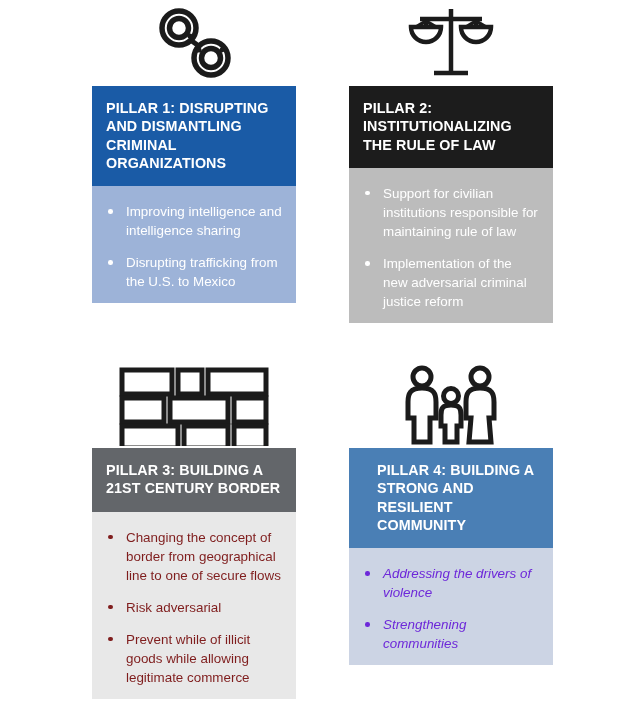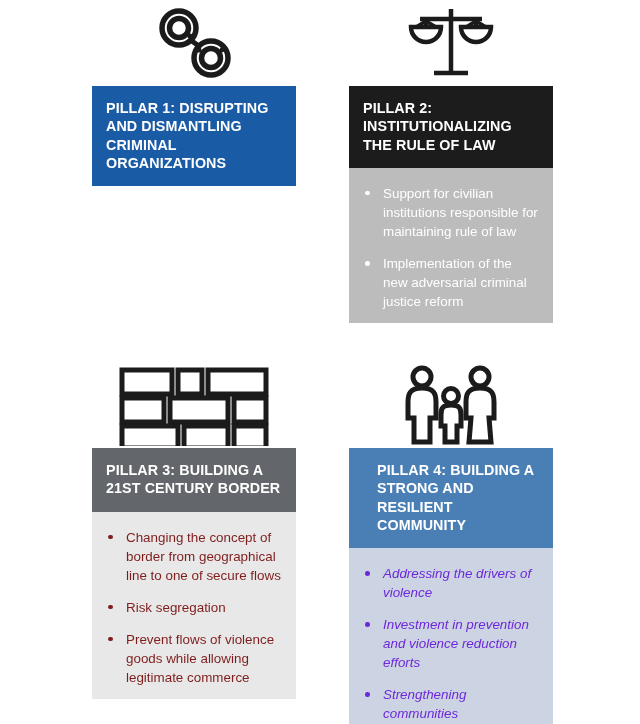--- a/index.html
+++ b/index.html
@@ -106,20 +106,26 @@
           <line x1="39.5" y1="37" x2="48.5" y2="43.5" stroke-width="5"></line>
         </g>
         <g fill="#1b1b1b">
           <circle cx="39" cy="33" r="2.6"></circle>
           <circle cx="48" cy="47" r="2.6"></circle>
           <circle cx="71" cy="47" r="2.4"></circle>
         </g>
       </svg>
     </div>
     <div class="pillar-header">PILLAR 1: DISRUPTING AND DISMANTLING CRIMINAL ORGANIZATIONS</div>
+    <div class="pillar-body">
+      <ul class="bullets">
+        <li><span class="dot"></span><span>Improving intelligence and intelligence sharing</span></li>
+        <li><span class="dot"></span><span>Disrupting trafficking from the U.S. to Mexico</span></li>
+      </ul>
+    </div>
   </div>
 
   <div class="pillar p2 col-right row-top">
     <div class="icon-zone">
       <svg width="90" height="80" viewBox="0 0 90 80" aria-hidden="true">
         <g stroke="#1b1b1b" stroke-width="4.5" fill="none">
           <line x1="45" y1="6" x2="45" y2="68"></line>
           <line x1="14" y1="16" x2="76" y2="16"></line>
           <line x1="28" y1="70" x2="62" y2="70"></line>
           <line x1="20" y1="16" x2="20" y2="22"></line>
@@ -159,22 +165,22 @@
           <rect x="4" y="62" width="56" height="22"></rect>
           <rect x="66" y="62" width="44" height="22"></rect>
           <rect x="116" y="62" width="32" height="22"></rect>
         </g>
       </svg>
     </div>
     <div class="pillar-header">PILLAR 3: BUILDING A 21ST CENTURY BORDER</div>
     <div class="pillar-body">
       <ul class="bullets">
         <li><span class="dot"></span><span>Changing the concept of border from geographical line to one of secure flows</span></li>
-        <li><span class="dot"></span><span>Risk segregation</span></li>
-        <li><span class="dot"></span><span>Prevent flows of violence goods while allowing legitimate commerce</span></li>
+        <li><span class="dot"></span><span>Risk adversarial</span></li>
+        <li><span class="dot"></span><span>Prevent while of illicit goods while allowing legitimate commerce</span></li>
       </ul>
     </div>
   </div>
 
   <div class="pillar p4 col-right row-bottom">
     <div class="icon-zone">
       <svg width="104" height="82" viewBox="0 0 104 82" aria-hidden="true">
         <g fill="none" stroke="#1b1b1b" stroke-width="5" stroke-linejoin="miter">
 
           <circle cx="23" cy="13" r="9"></circle>
@@ -185,19 +191,18 @@
 
           <circle cx="81" cy="13" r="9"></circle>
           <path d="M81 24 C69 24 67 30 67 38 L67 54 L72 54 L70 78 L92 78 L90 54 L95 54 L95 38 C95 30 93 24 81 24 Z"></path>
         </g>
       </svg>
     </div>
     <div class="pillar-header">PILLAR 4: BUILDING A STRONG AND RESILIENT COMMUNITY</div>
     <div class="pillar-body">
       <ul class="bullets">
         <li><span class="dot"></span><span>Addressing the drivers of violence</span></li>
-        <li><span class="dot"></span><span>Investment in prevention and violence reduction efforts</span></li>
         <li><span class="dot"></span><span>Strengthening communities</span></li>
       </ul>
     </div>
   </div>
 
 </div>
 
 </body></html>

